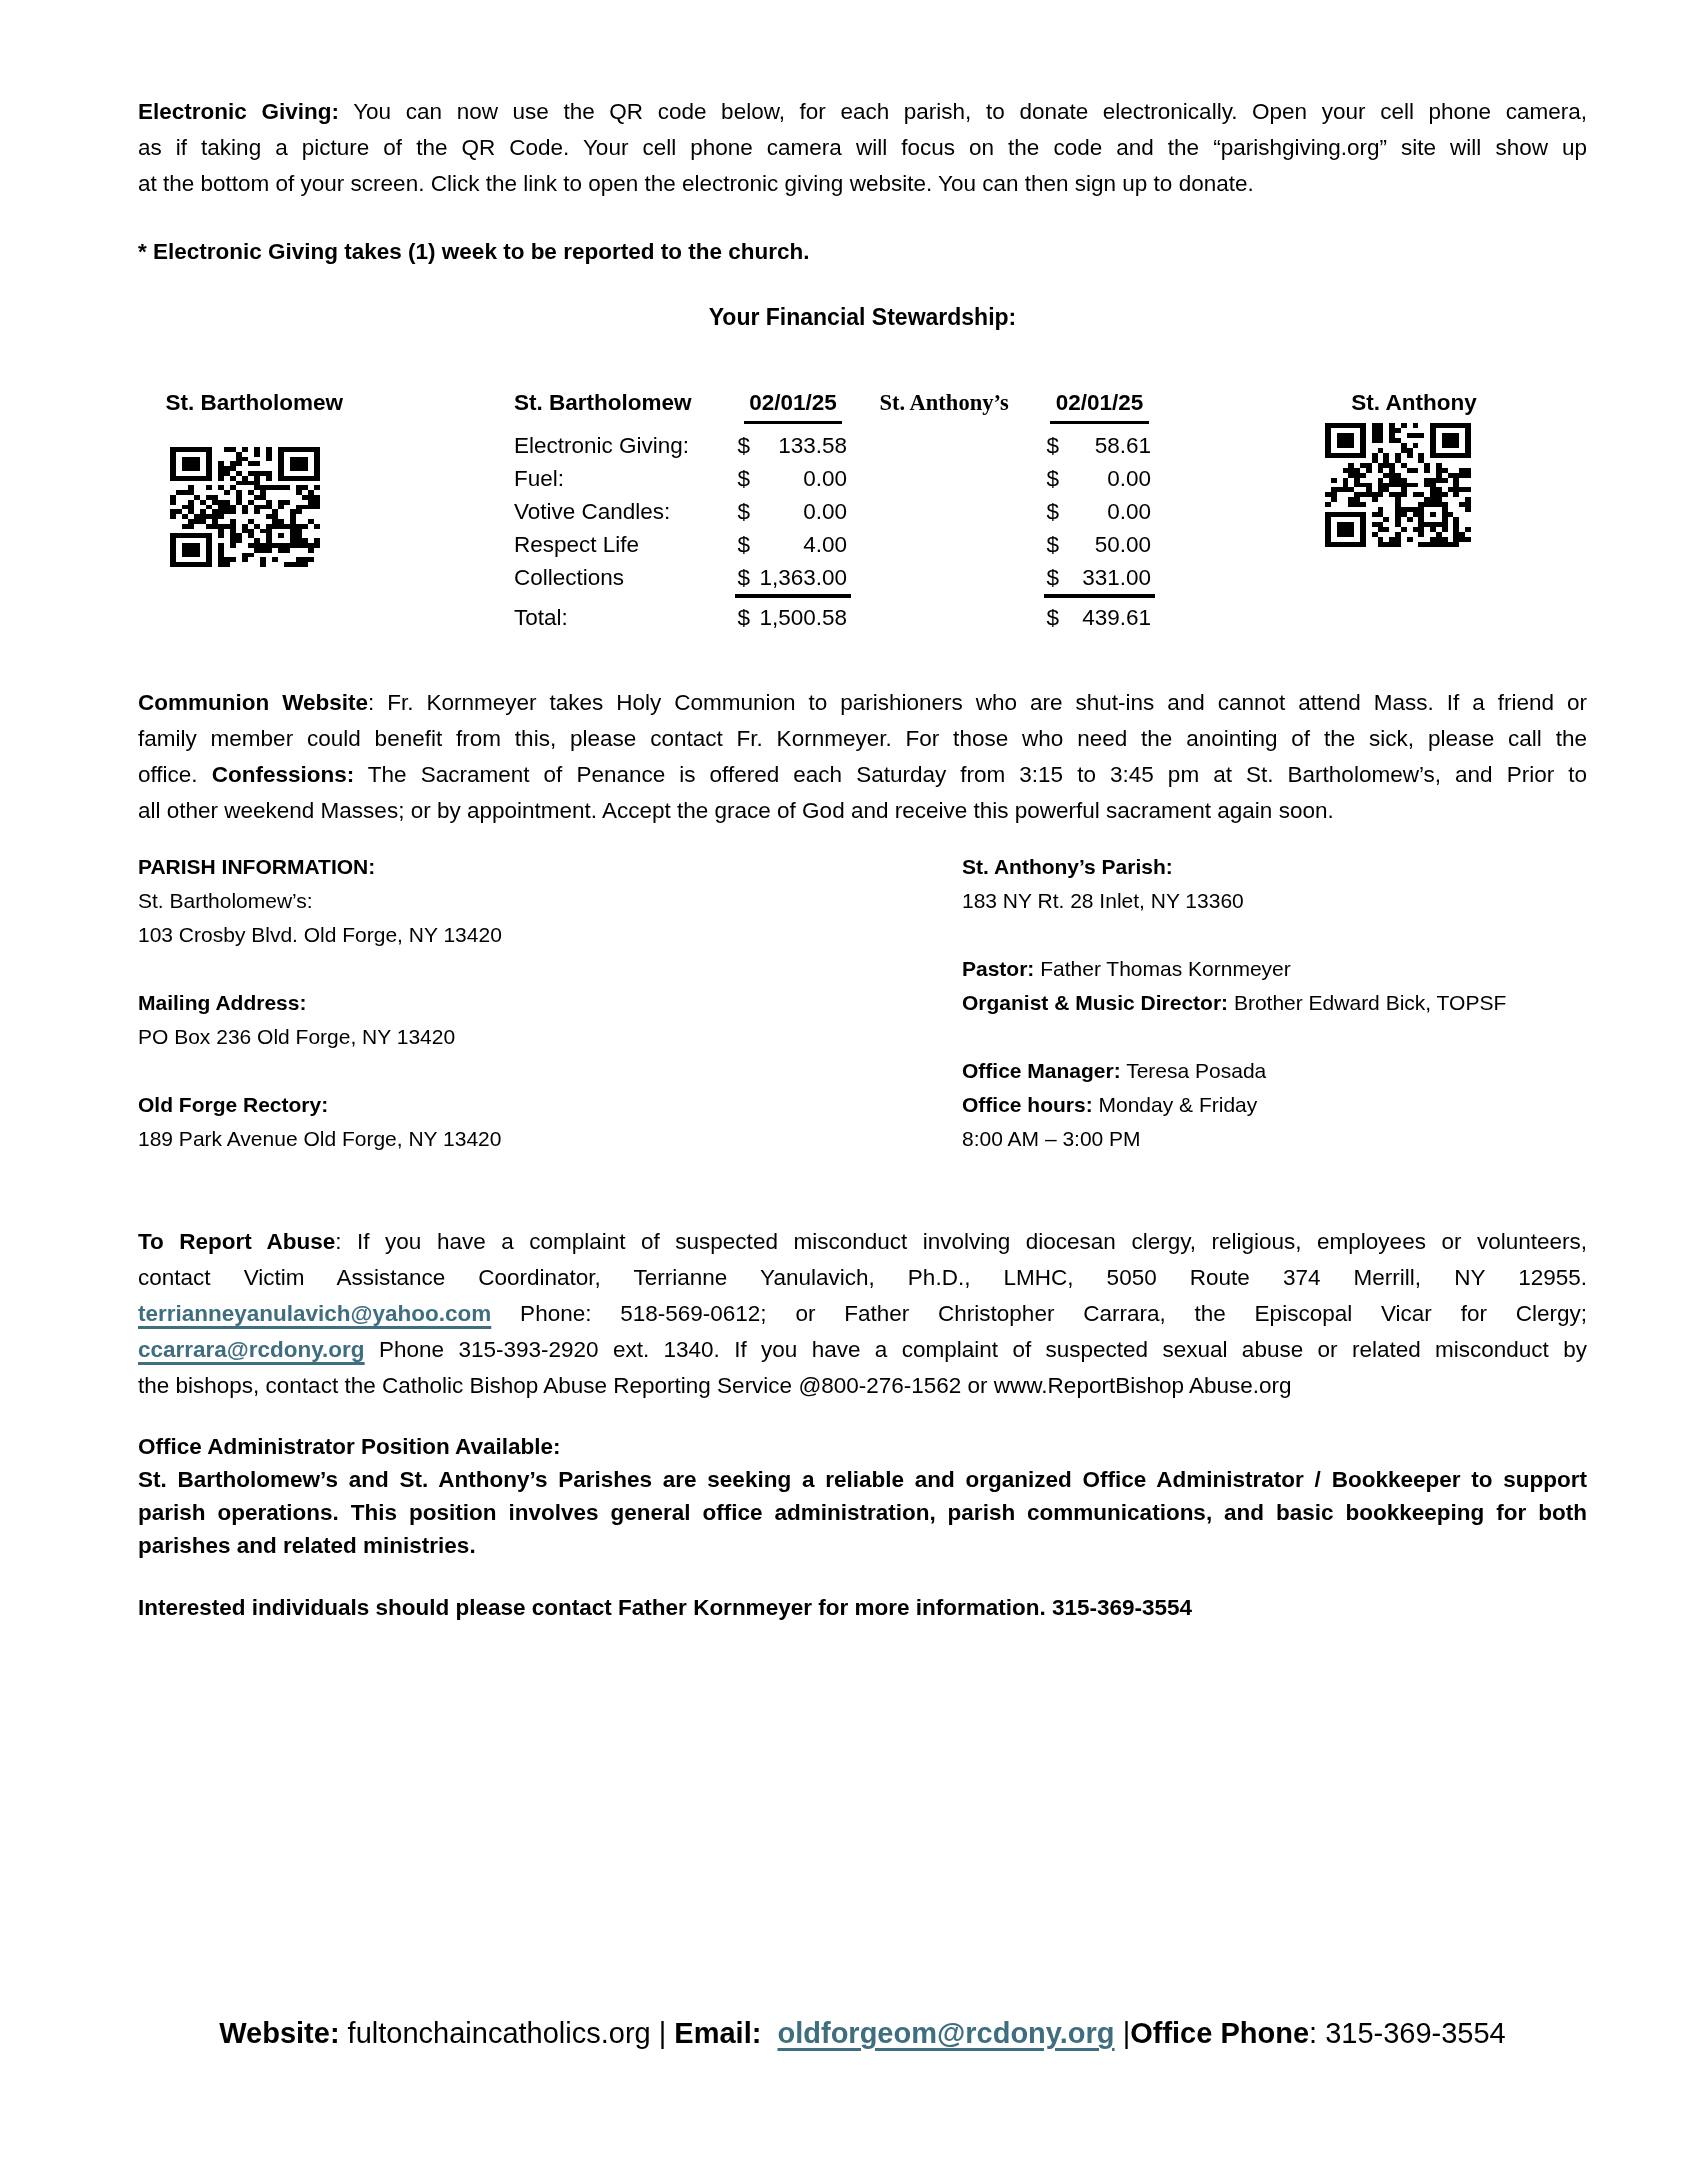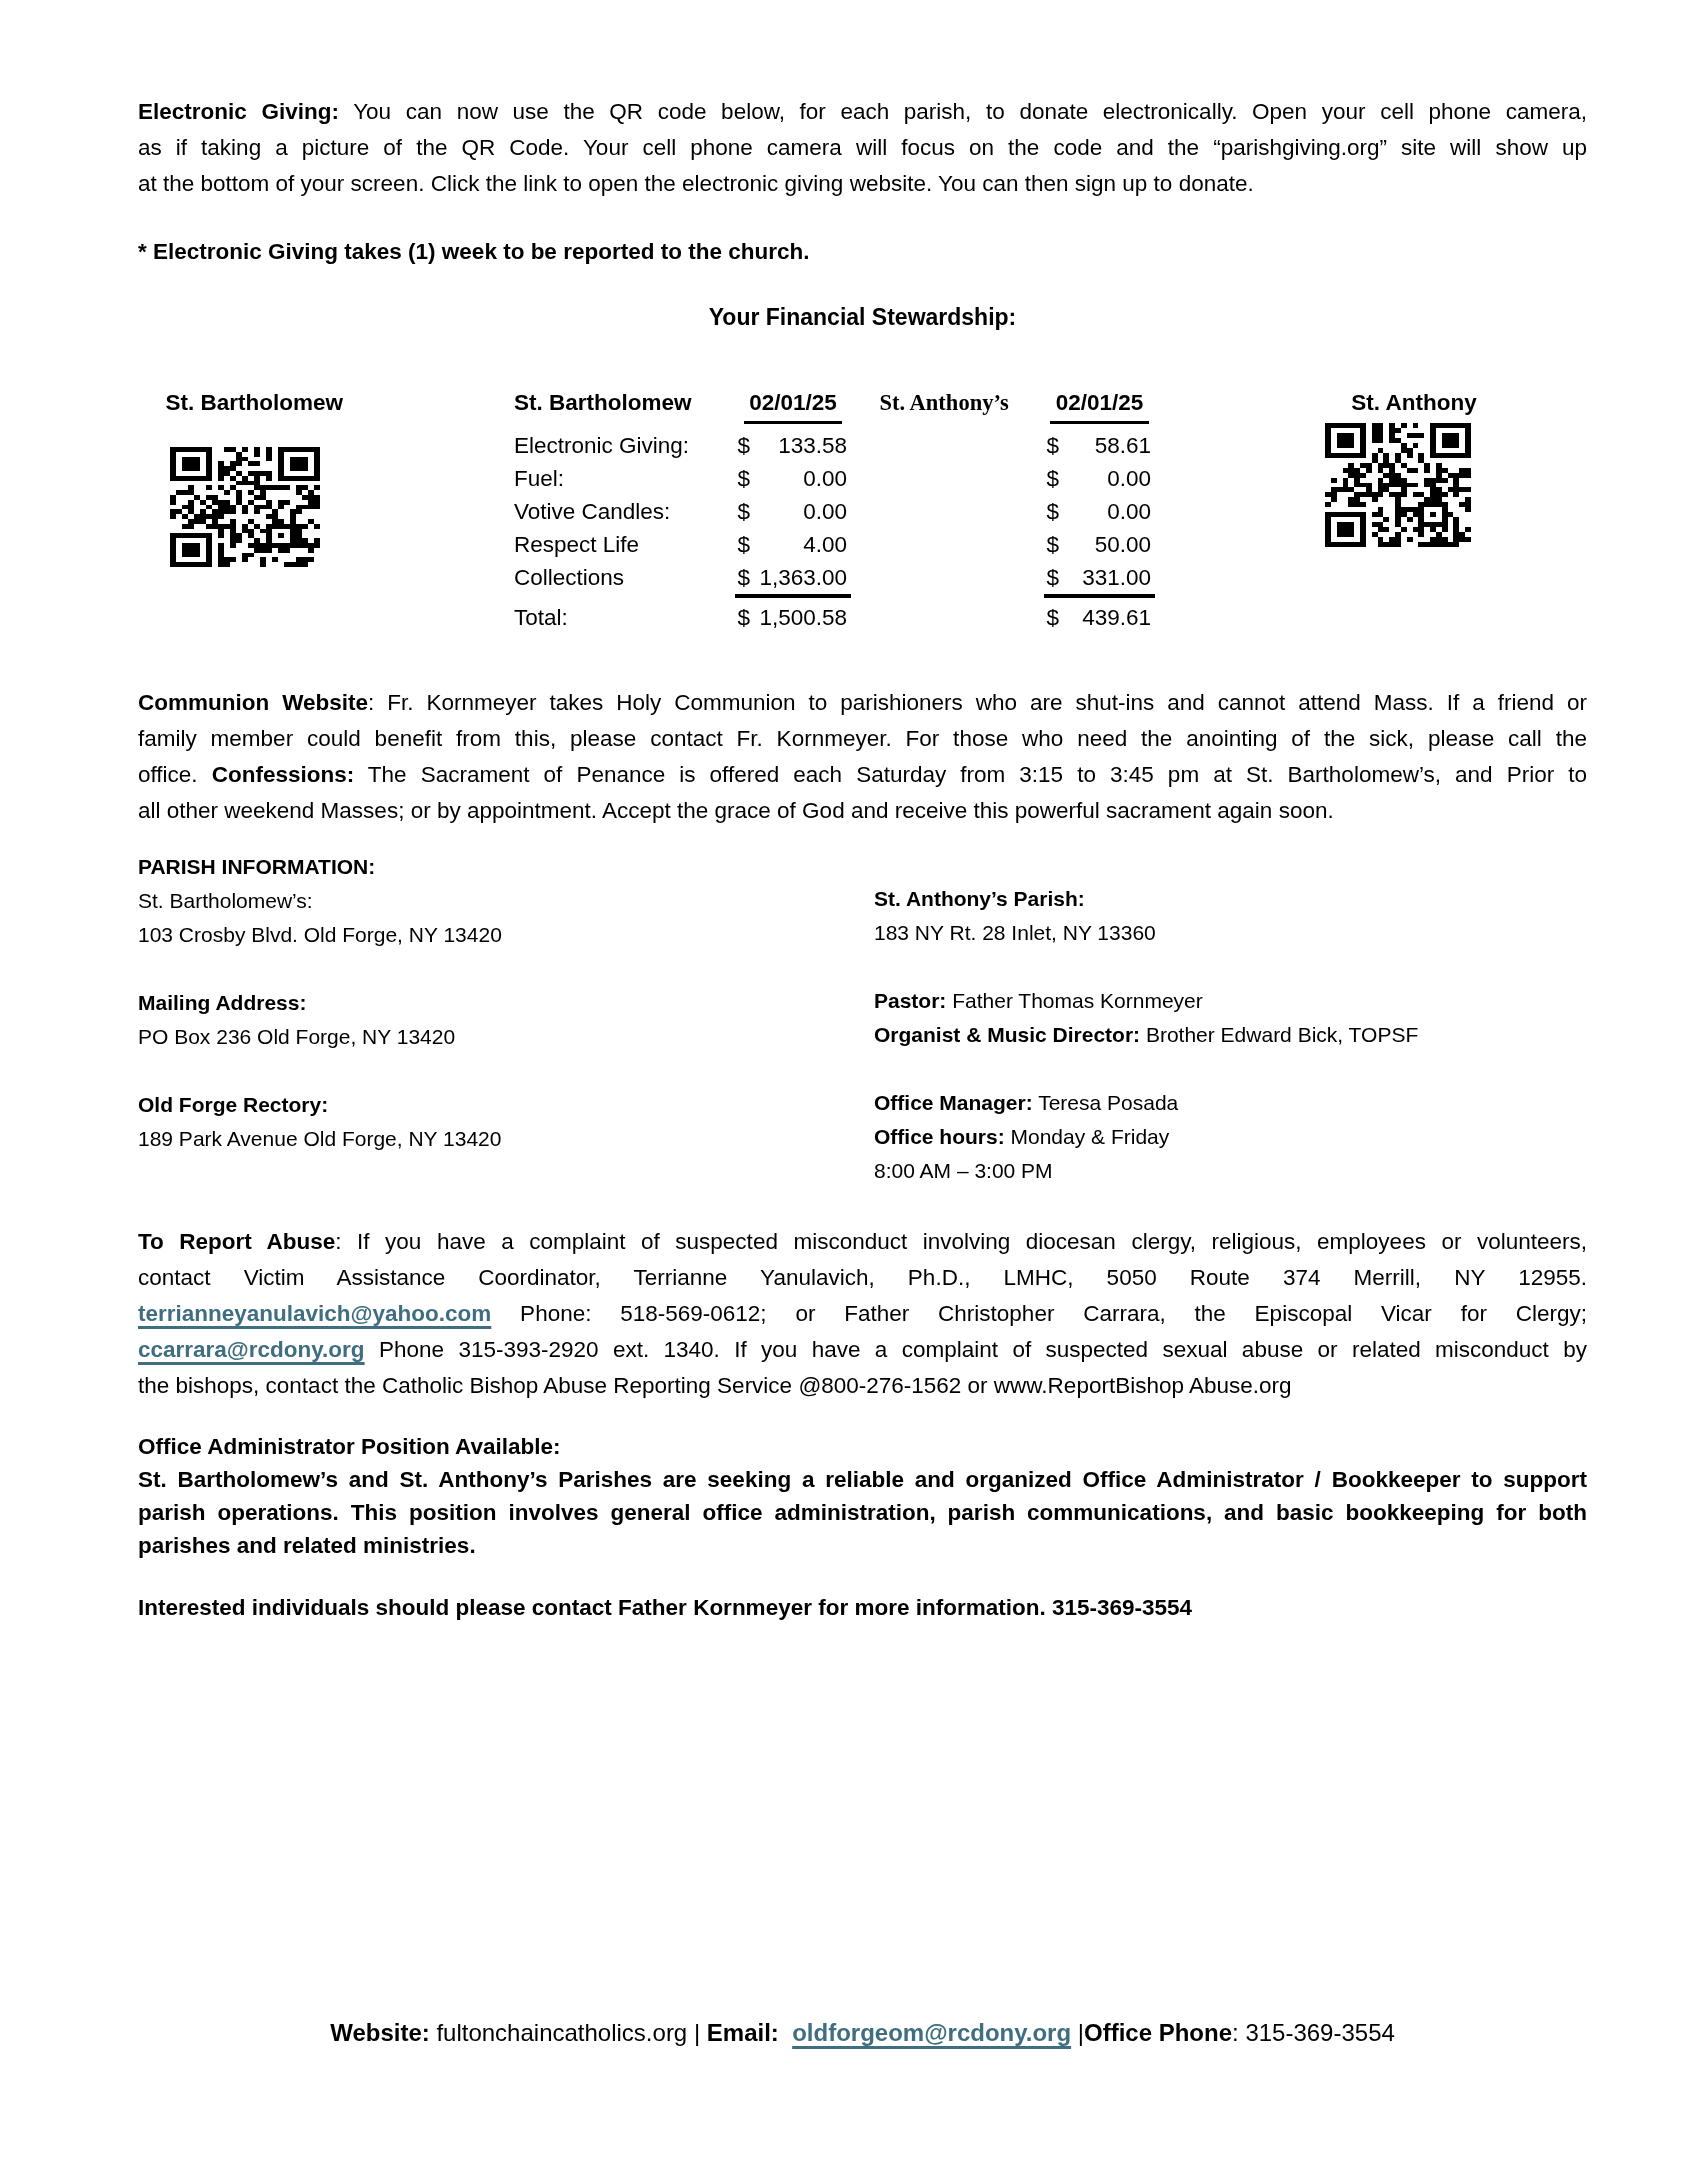--- a/index.html
+++ b/index.html
@@ -43,28 +43,28 @@
   .fh-date span { display:inline-block; border-bottom:3.3px solid #000; padding:0 5.3px 0 5.3px; }
   .fh-sta { text-align:center; padding-right:6.6px;font-family:Liberation Serif, serif; }
   .amount { display:flex; justify-content:space-between; padding:0 4px 0 2.6px; }
   .u-cell { border-bottom:4px solid #000; }
   .row-total { margin-top:2.6px; }
 
   #sec-communion { top:685px; }
   #sec-parish { top:850px; height:344px; }
   .pcol { position:absolute; top:0; line-height:34px; font-size:21px; }
   .pcol-left { left:0; width:761px; }
-  .pcol-right { left:736px; width:666px;margin-top:32px; }
+  .pcol-right { left:824px; width:666px; }
   .blank { height:34px; }
   .pline { white-space:nowrap; }
 
   #sec-abuse { top:1224px; }
   #sec-position { top:1430px; font-weight:bold; line-height:33px; }
   #sec-interested { top:1590px; font-weight:bold; }
-  #sec-footer { top:2015px; text-align:center; white-space:pre-wrap; font-size:24px; line-height:36px; }
+  #sec-footer { top:2015px; text-align:center; white-space:pre-wrap; font-size:29px; line-height:36px; }
 </style>
 </head>
 <body>
 
 <div class="page">
   <div class="content">
 
     <div class="sec" id="sec-eg">
       <div class="jl"><span class="b">Electronic Giving:</span><span> You can now use the QR code below, for each parish, to donate electronically. Open your cell phone camera,</span></div>
       <div class="jl">as if taking a picture of the QR Code. Your cell phone camera will focus on the code and the “parishgiving.org” site will show up</div>

